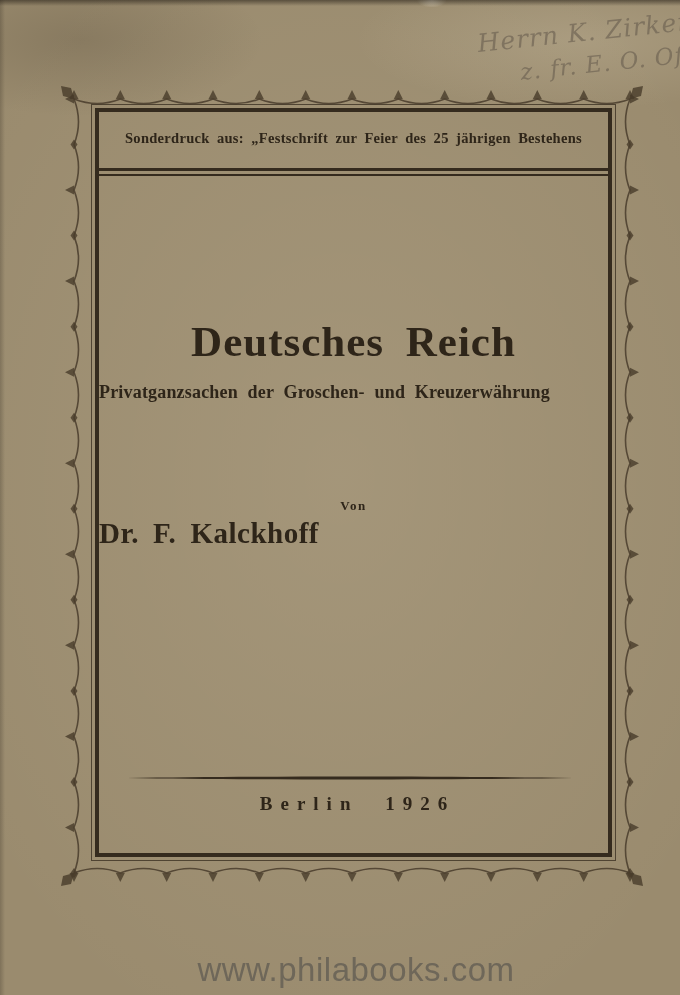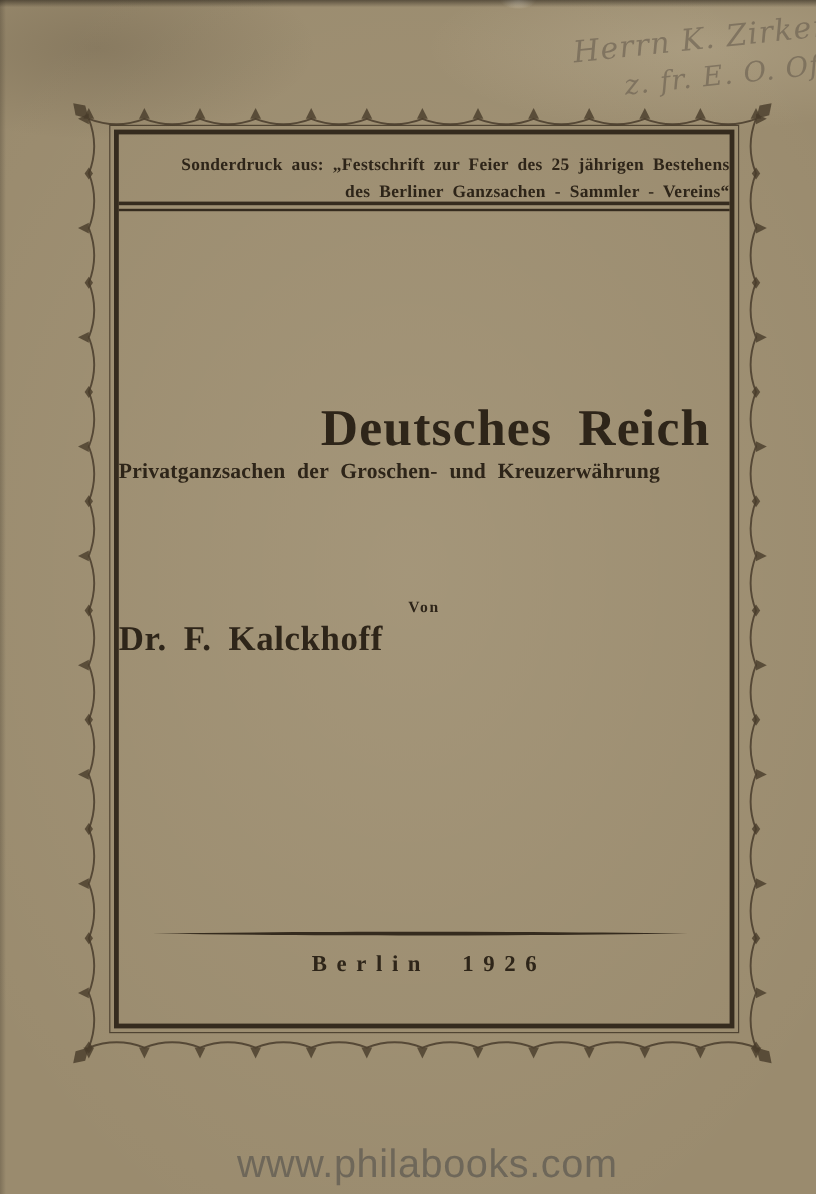--- a/index.html
+++ b/index.html
@@ -31,31 +31,31 @@
   
   .frame{
     position:absolute;left:95px;top:108px;width:517px;height:749px;
     box-sizing:border-box;border:4px solid var(--frame,#352b1e);
   }
   .frame::before{
     content:"";position:absolute;inset:-8px;border:1px solid var(--frame,#352b1e);
     opacity:.75;pointer-events:none;
   }
   .series-note{
-    position:absolute;top:15px;left:0;right:0;text-align:right;
+    position:absolute;top:15px;left:0;right:0;text-align:center;
     font-size:14.5px;font-weight:700;line-height:22px;
     letter-spacing:.02em;word-spacing:.24em;
   }
   .double-rule{
     position:absolute;top:56px;left:0;right:0;height:3px;
     border-top:3px solid var(--frame,#352b1e);
     border-bottom:2px solid var(--frame,#352b1e);
   }
   .title{
-    position:absolute;top:206px;left:0;right:0;margin:16px;text-align:right;
+    position:absolute;top:206px;left:0;right:0;margin:0;text-align:center;
     font-size:43px;font-weight:700;line-height:1.1;
     letter-spacing:1px;word-spacing:10px;
   }
   .subtitle{
     position:absolute;top:270px;left:0;right:0;
     font-size:18px;font-weight:700;word-spacing:.28em;letter-spacing:.01em;
   }
   .byline{
     position:absolute;top:386px;left:0;right:0;text-align:center;
     font-size:13px;font-weight:700;letter-spacing:.12em;
@@ -153,21 +153,20 @@
       <path d="M630 868 L633.5 873 L630 878 L626.5 873 Z" class="orn"></path>
       <path d="M74 99 L63 96 L61 86 L71 88 Z" class="orn"></path>
       <path d="M630 99 L641 96 L643 86 L633 88 Z" class="orn"></path>
       <path d="M74 873 L63 876 L61 886 L71 884 Z" class="orn"></path>
       <path d="M630 873 L641 876 L643 886 L633 884 Z" class="orn"></path>
     </svg>
 
   <div class="frame">
     <div class="series-note">
       <div>Sonderdruck aus: „Festschrift zur Feier des 25 jährigen Bestehens</div>
-      <div>des Berliner Ganzsachen - Sammler - Vereins“</div>
     </div>
     <div class="double-rule"></div>
 
     <h1 class="title">Deutsches Reich</h1>
     <div class="subtitle">Privatganzsachen der Groschen- und Kreuzerwährung</div>
 
     <div class="byline">Von</div>
     <div class="author">Dr. F. Kalckhoff</div>
 
     <svg class="taper-rule" width="446" height="6" viewBox="0 0 446 6">

